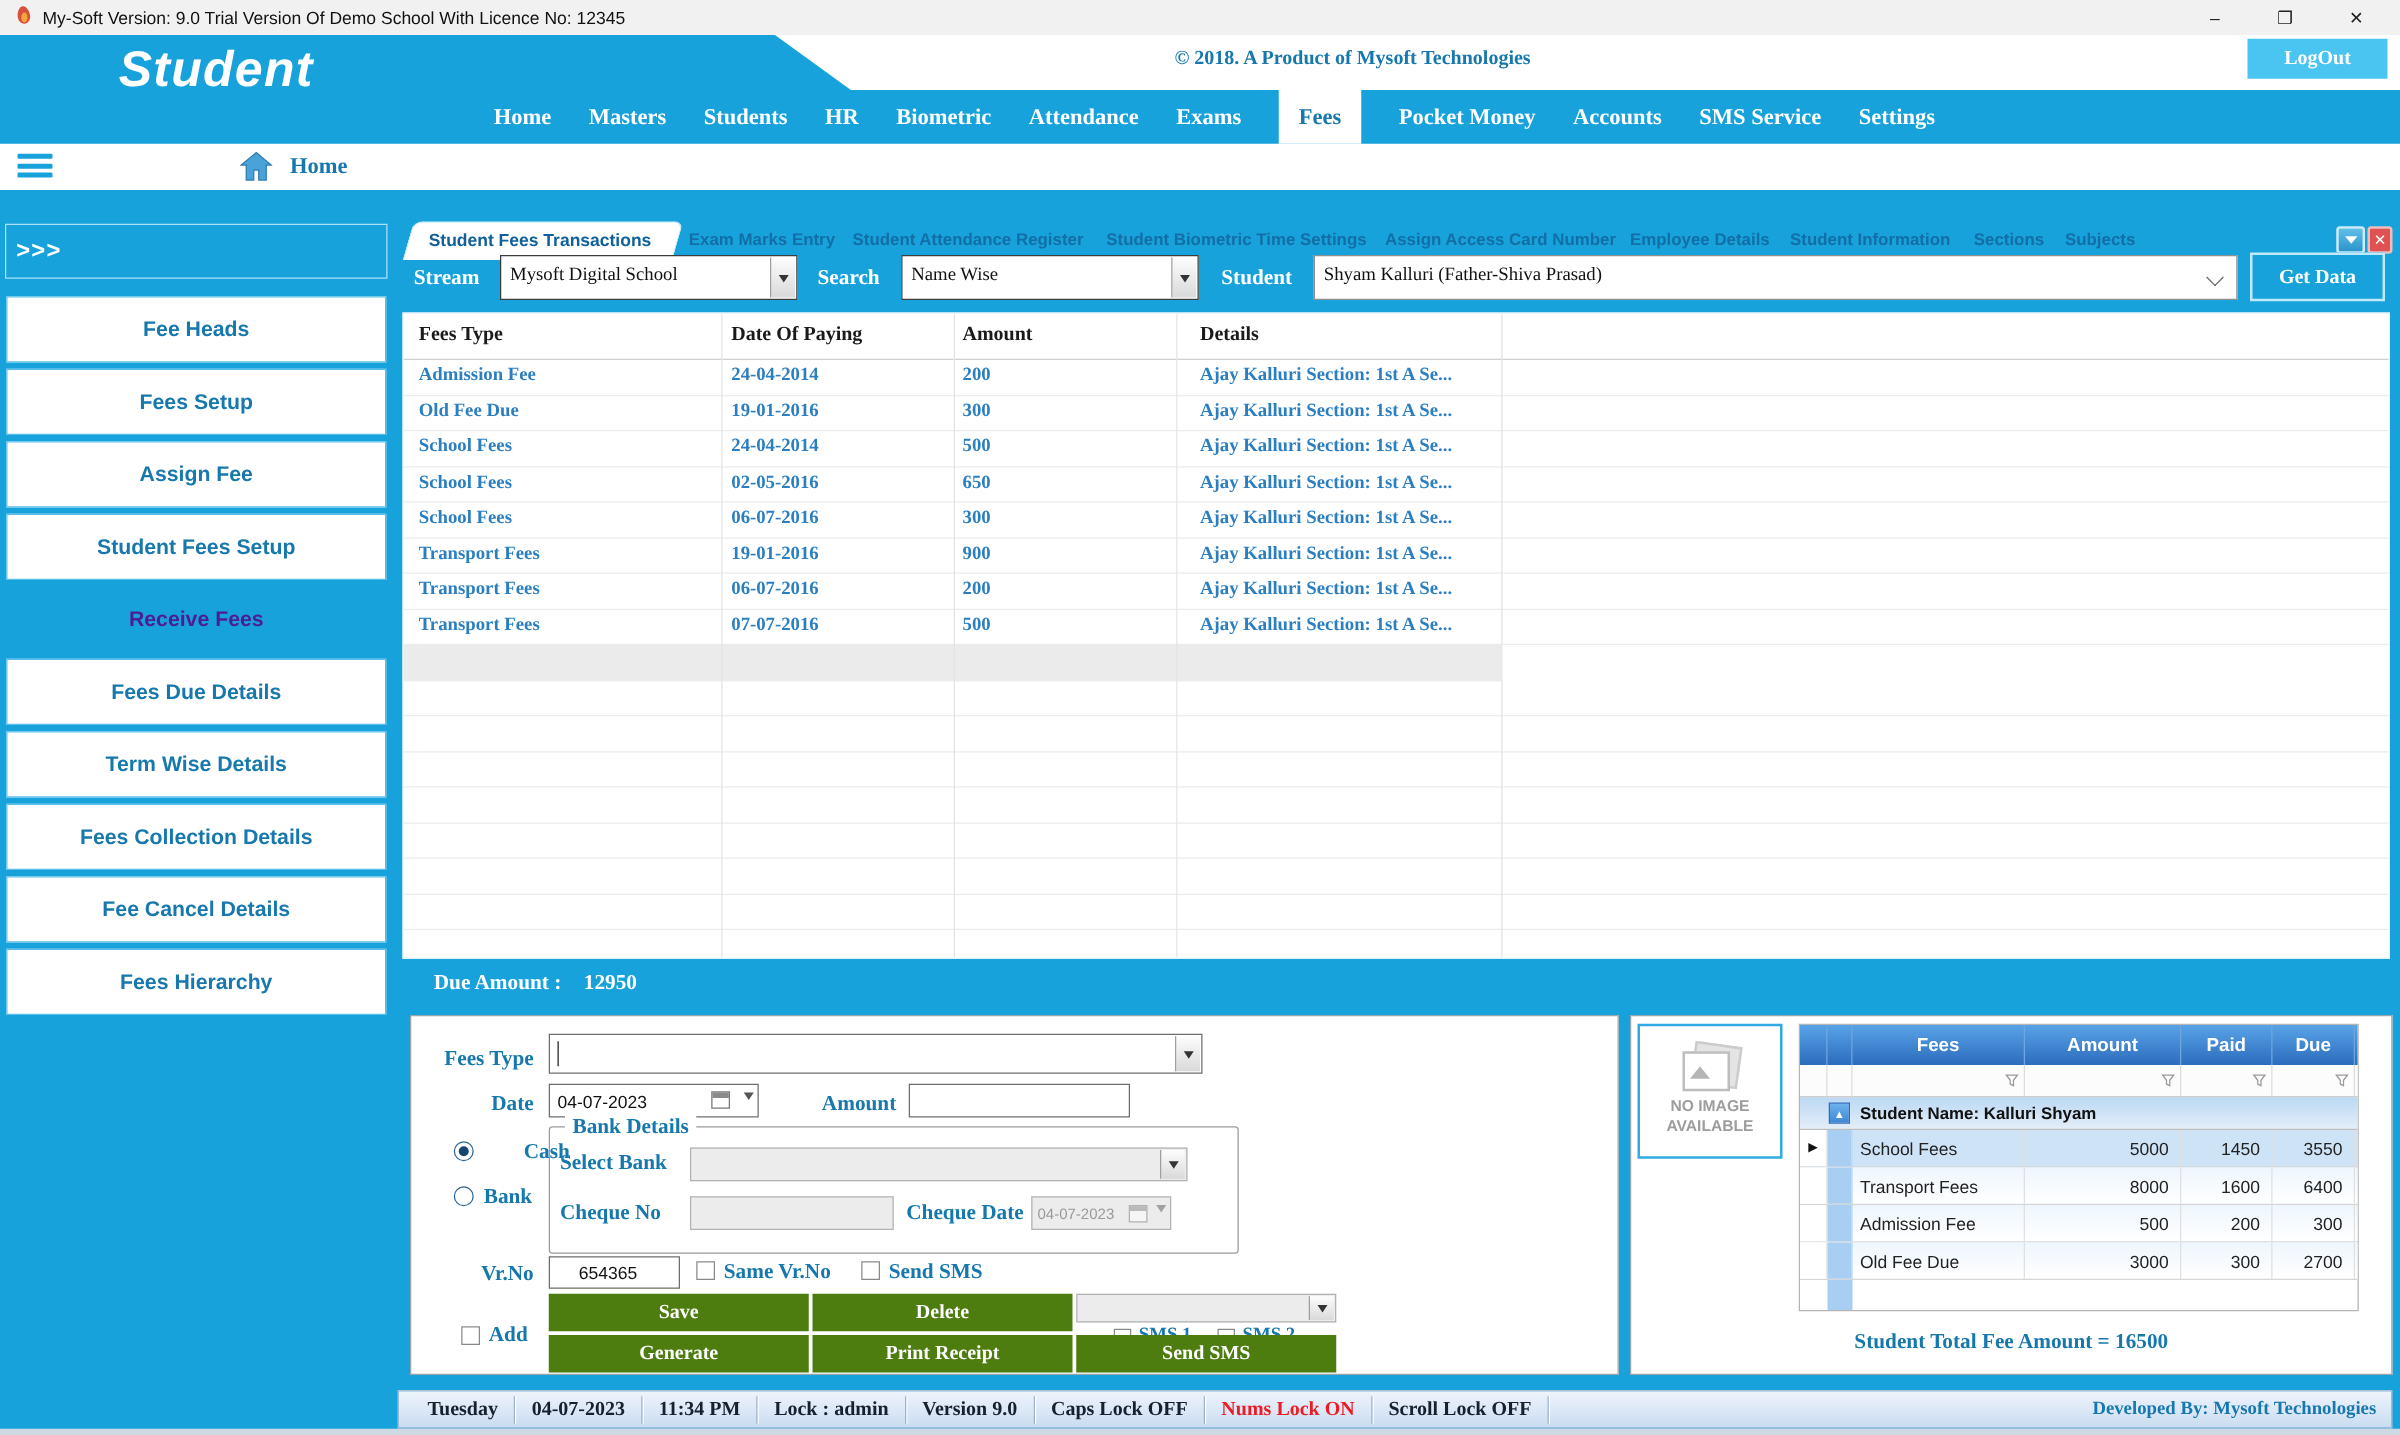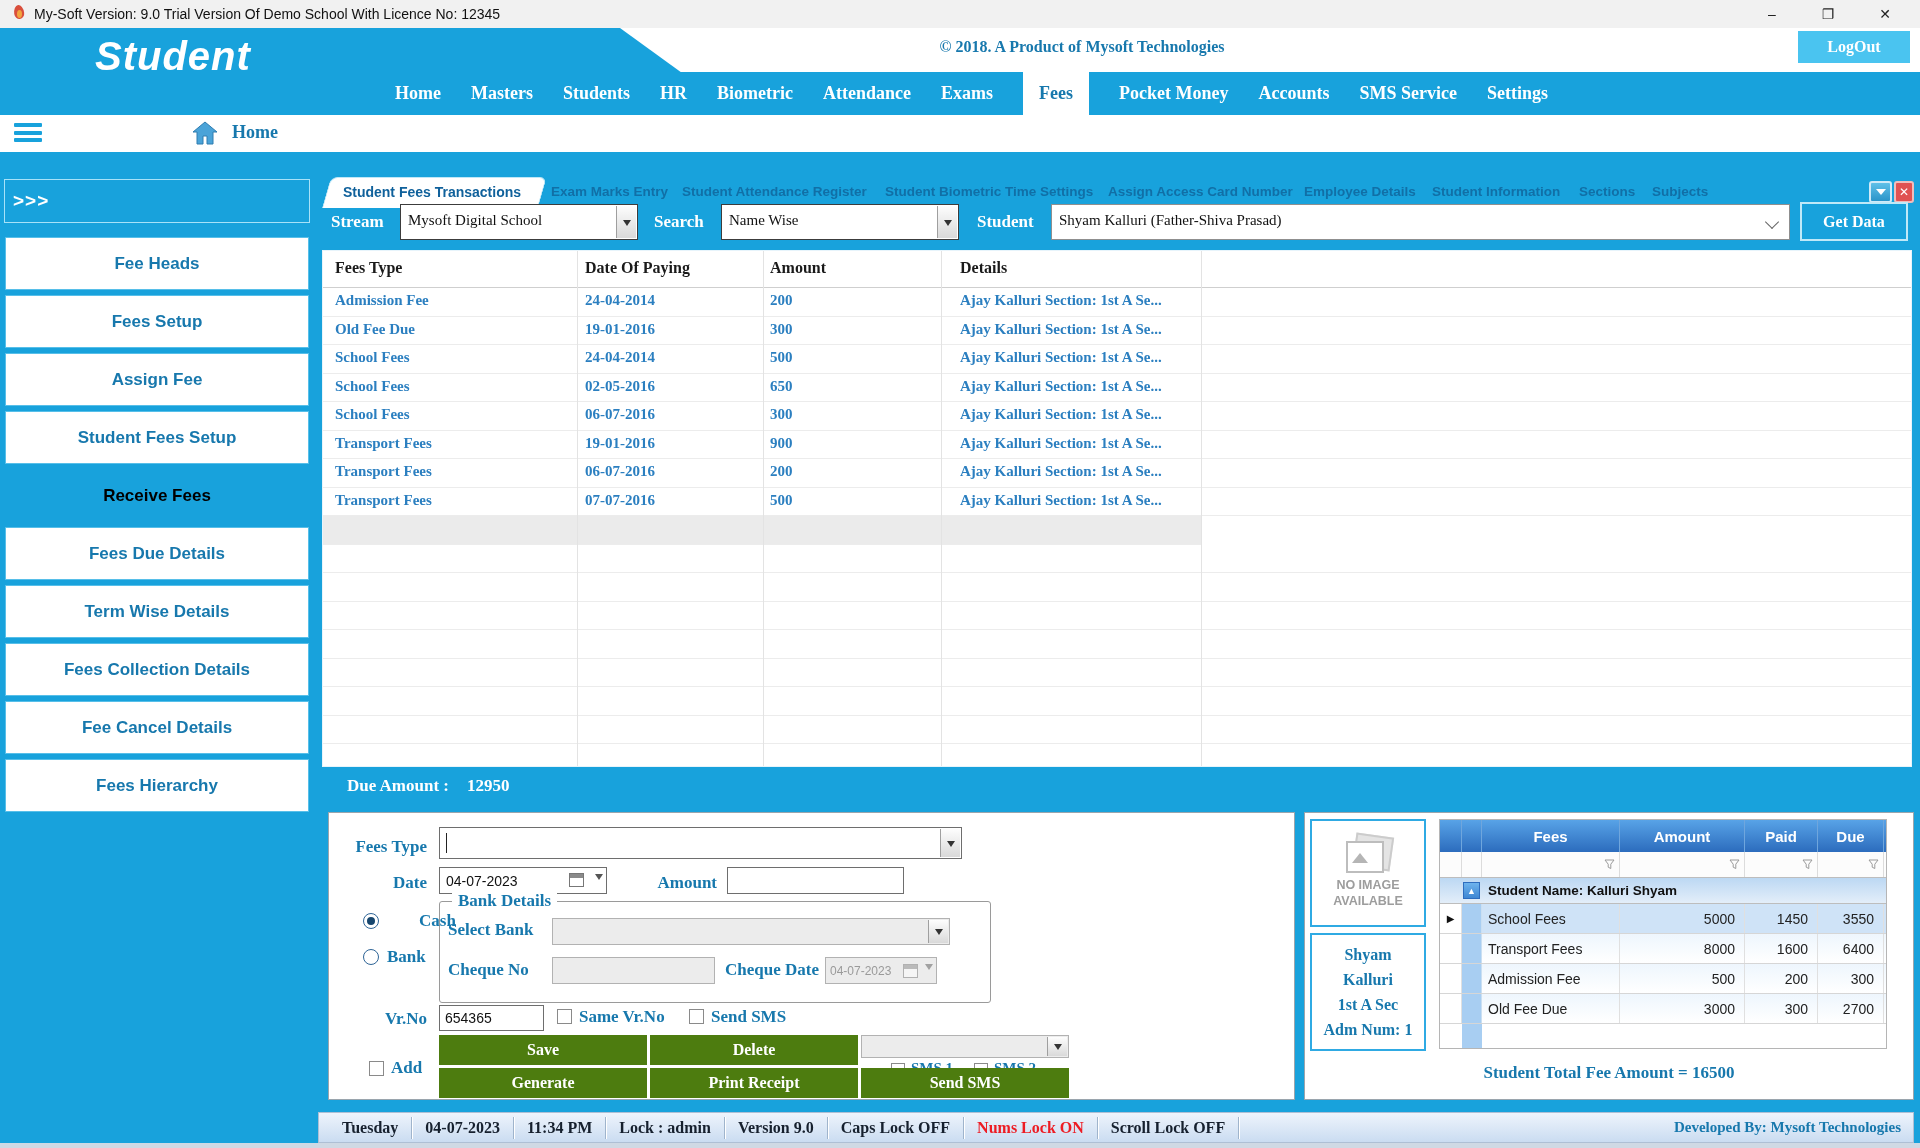--- a/index.html
+++ b/index.html
@@ -34,21 +34,21 @@
   .burger{position:absolute;left:14px;top:8px;width:28px;height:21px;}
   .burger div{height:4px;background:#18a2dc;margin-bottom:3.5px;border-radius:1px;}
   .home-ic{position:absolute;left:192px;top:6px;}
   .crumb-lbl{position:absolute;left:232px;top:7px;color:#1778ad;font-size:18px;font-weight:bold;}
 
   
   .side-exp{left:4px;top:179px;width:306px;height:44px;background:#18a2dc;border:1px solid #a7e2f8;box-sizing:border-box;
             color:#fff;font-weight:bold;font-size:19px;display:flex;align-items:center;padding-left:8px;letter-spacing:1px;}
   .side-item{position:absolute;left:5px;width:304px;height:53px;background:#fff;border:1px solid #57bfe9;box-sizing:border-box;
              color:#1778ad;font-size:17px;font-weight:bold;display:flex;align-items:center;justify-content:center;}
-  .side-item.active{background:#18a2dc;color:#000000;border-color:#18a2dc;}
+  .side-item.active{background:#18a2dc;color:#4c1d95;border-color:#18a2dc;}
 
   
   .tab-active{left:326px;top:177px;width:212px;height:30px;}
   .tab-active::before{content:"";position:absolute;left:-4px;top:0;right:0;bottom:-1px;background:#fff;
       transform:skewX(-16deg);transform-origin:bottom left;border-radius:7px 7px 0 0;border:1px solid #bfe7f7;border-bottom:none;}
   .tab-active span{position:relative;display:block;text-align:center;line-height:30px;font-size:14px;font-weight:bold;color:#10619b;}
   .tab-other{position:absolute;top:177px;height:30px;line-height:30px;font-size:13.5px;color:#116fa6;font-weight:600;}
   .tsbtn{position:absolute;top:181px;height:22px;display:flex;align-items:center;justify-content:center;}
   .ts-dd{left:1869px;width:23px;background:linear-gradient(#5fc0e8,#2b94c9);border:2px solid #cfeaf8;border-radius:3px;box-sizing:border-box;}
   .ts-dd::after{content:"";border:5px solid transparent;border-top:6px solid #fff;margin-top:5px;}
@@ -336,21 +336,21 @@
       <span class="mini-dd" style="opacity:.5;"></span>
     </div>
   </div>
 
   <span class="radio sel" style="left:34px;top:100px;"></span>
   <span class="flabel serif" style="left:58px;top:98px;text-align:left;margin-left:32px;">Cash</span>
   <span class="radio" style="left:34px;top:136px;"></span>
   <span class="flabel serif" style="left:58px;top:134px;text-align:left;">Bank</span>
 
   <span class="flabel serif" style="left:10px;top:196px;width:88px;">Vr.No</span>
-  <input class="inbox" style="left: 110px; top: 192px; width: 105px; height: 26px; padding-left: 5px;" value="654365">
+  <input class="inbox" style="left: 110px; top: 192px; width: 105px; height: 26px; padding-left: 23px;" value="654365">
   <span class="cb" style="left:228px;top:196px;"></span>
   <span class="flabel serif" style="left:250px;top:194px;text-align:left;">Same Vr.No</span>
   <span class="cb" style="left:360px;top:196px;"></span>
   <span class="flabel serif" style="left:382px;top:194px;text-align:left;">Send SMS</span>
 
   <div class="btn-blue" style="left:110px;top:222px;width:208px;height:30px;">Save</div>
   <div class="btn-blue" style="left:321px;top:222px;width:208px;height:30px;">Delete</div>
   <div class="inbox dis" style="left:532px;top:222px;width:208px;height:23px;">
     <span class="dd-btn"></span>
   </div>
@@ -369,26 +369,20 @@
 <div class="abs rightpanel">
   <div class="imgbox">
     <div class="pic">
         <span class="p1"></span>
         <span class="p2"></span>
         <span class="p3"></span>
       </div>
     <div class="noimg"><span>NO IMAGE</span><br>
     <span>AVAILABLE</span></div>
   </div>
-  <div class="infobox" id="infobox">
-      <div>Shyam</div>
-      <div>Kalluri</div>
-      <div>1st A Sec</div>
-      <div>Adm Num: 1</div>
-    </div>
   <div class="grid" id="feegrid">
       <div class="ghead">
         <div style="width: 22px;"></div>
         <div style="width: 20px;"></div>
         <div style="width: 138px;">Fees</div>
         <div style="width: 125px;">Amount</div>
         <div style="width: 73px;">Paid</div>
         <div style="width: 66px;">Due</div>
       </div>
       <div class="gfilter">

